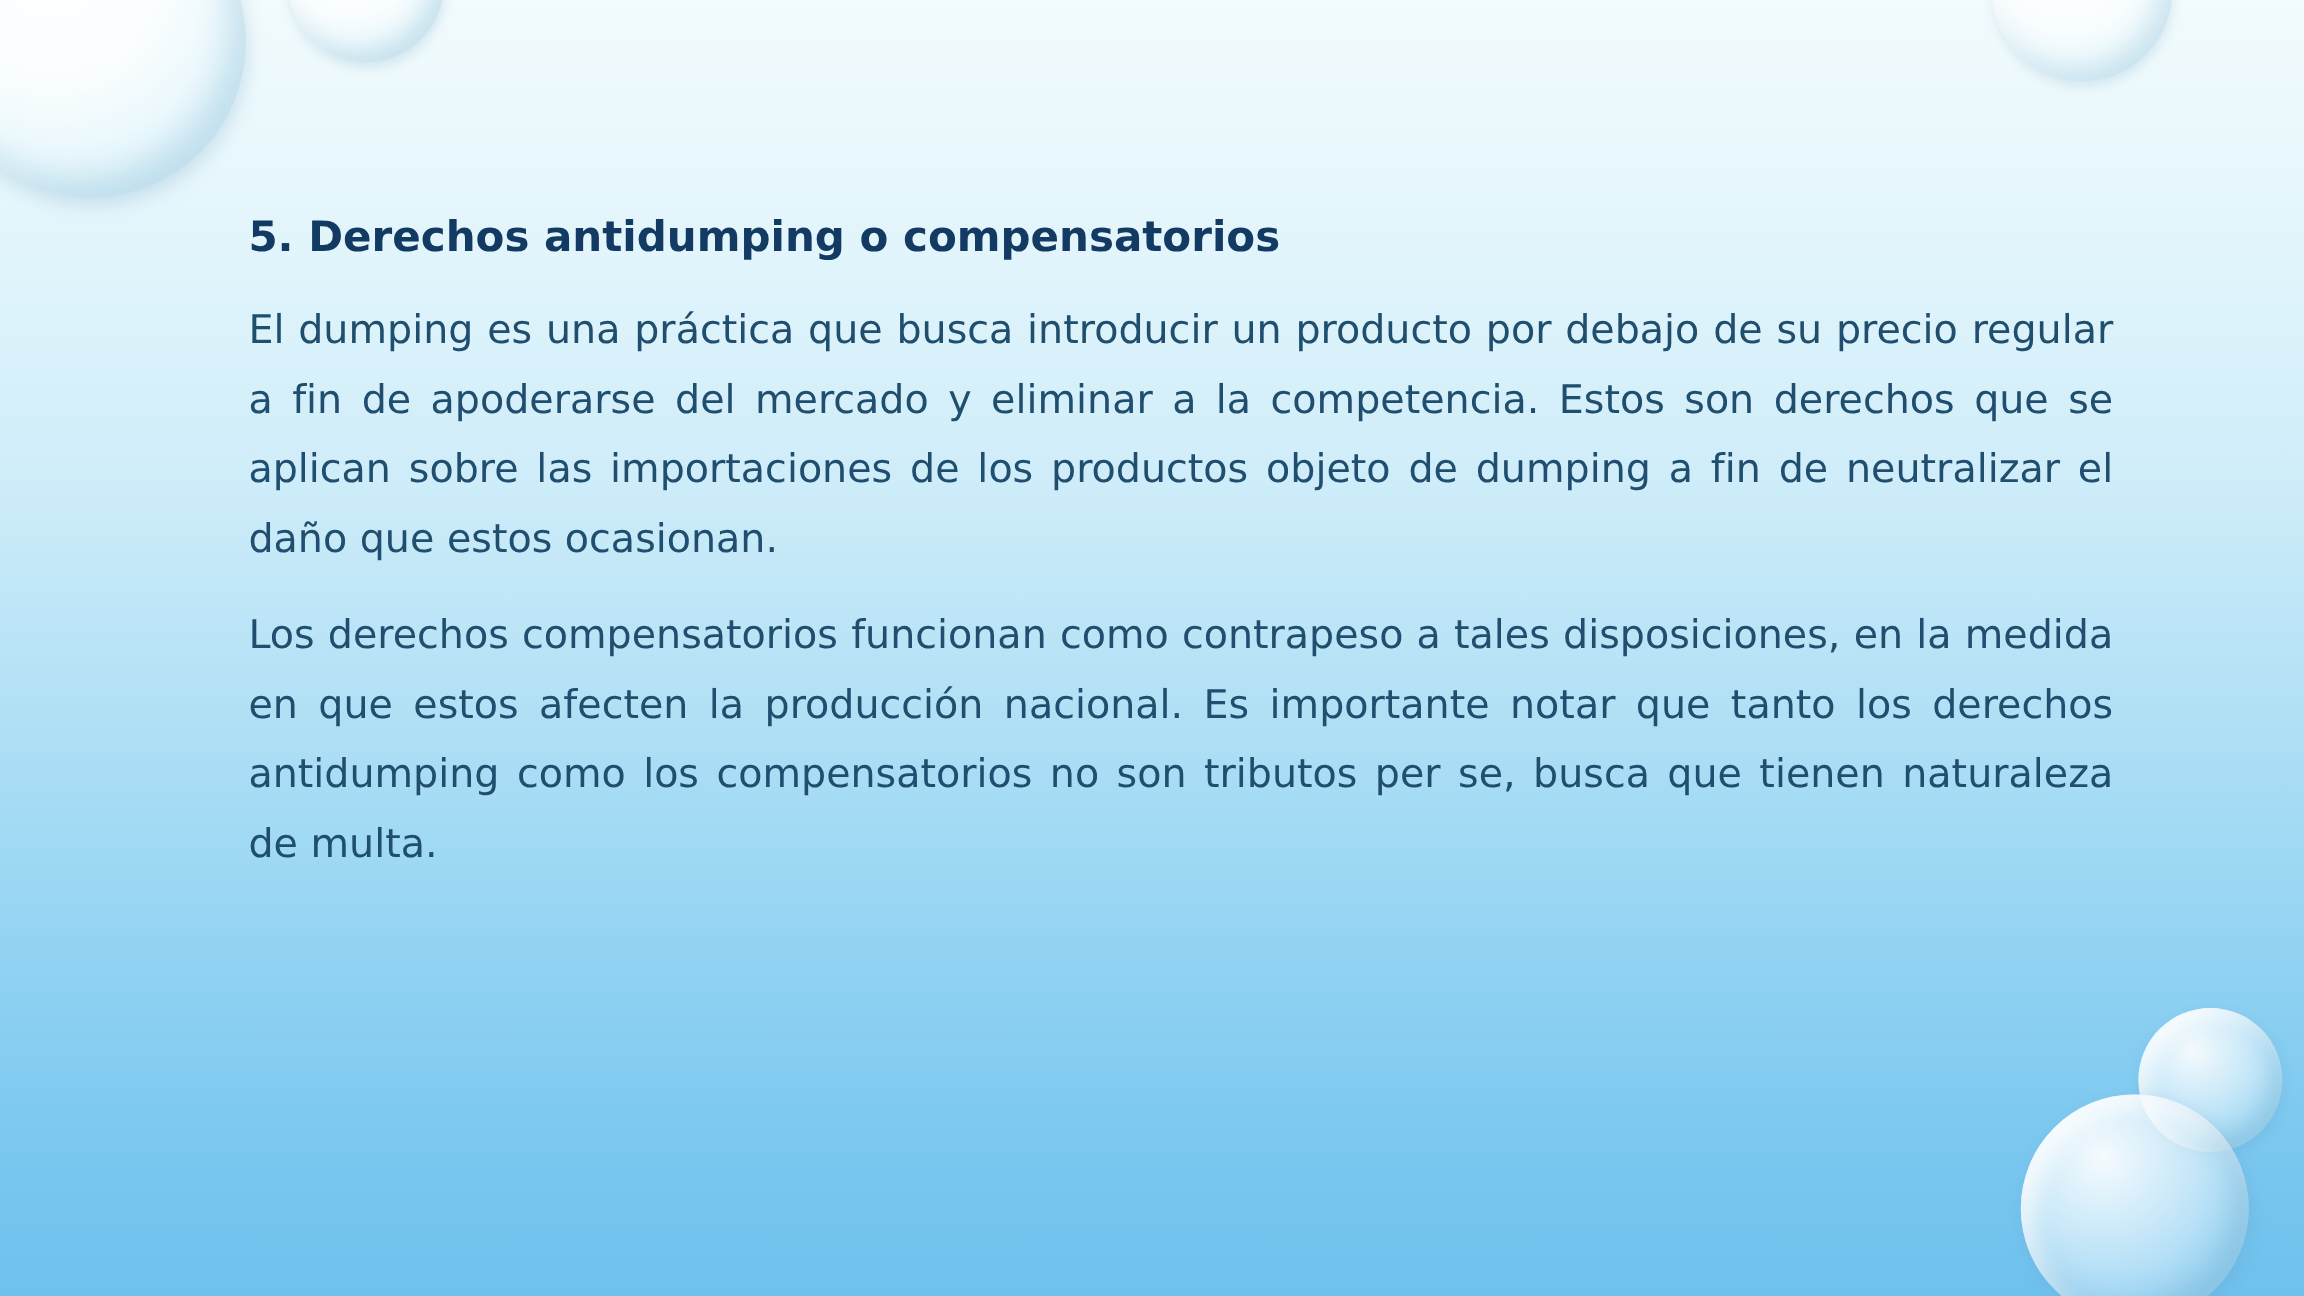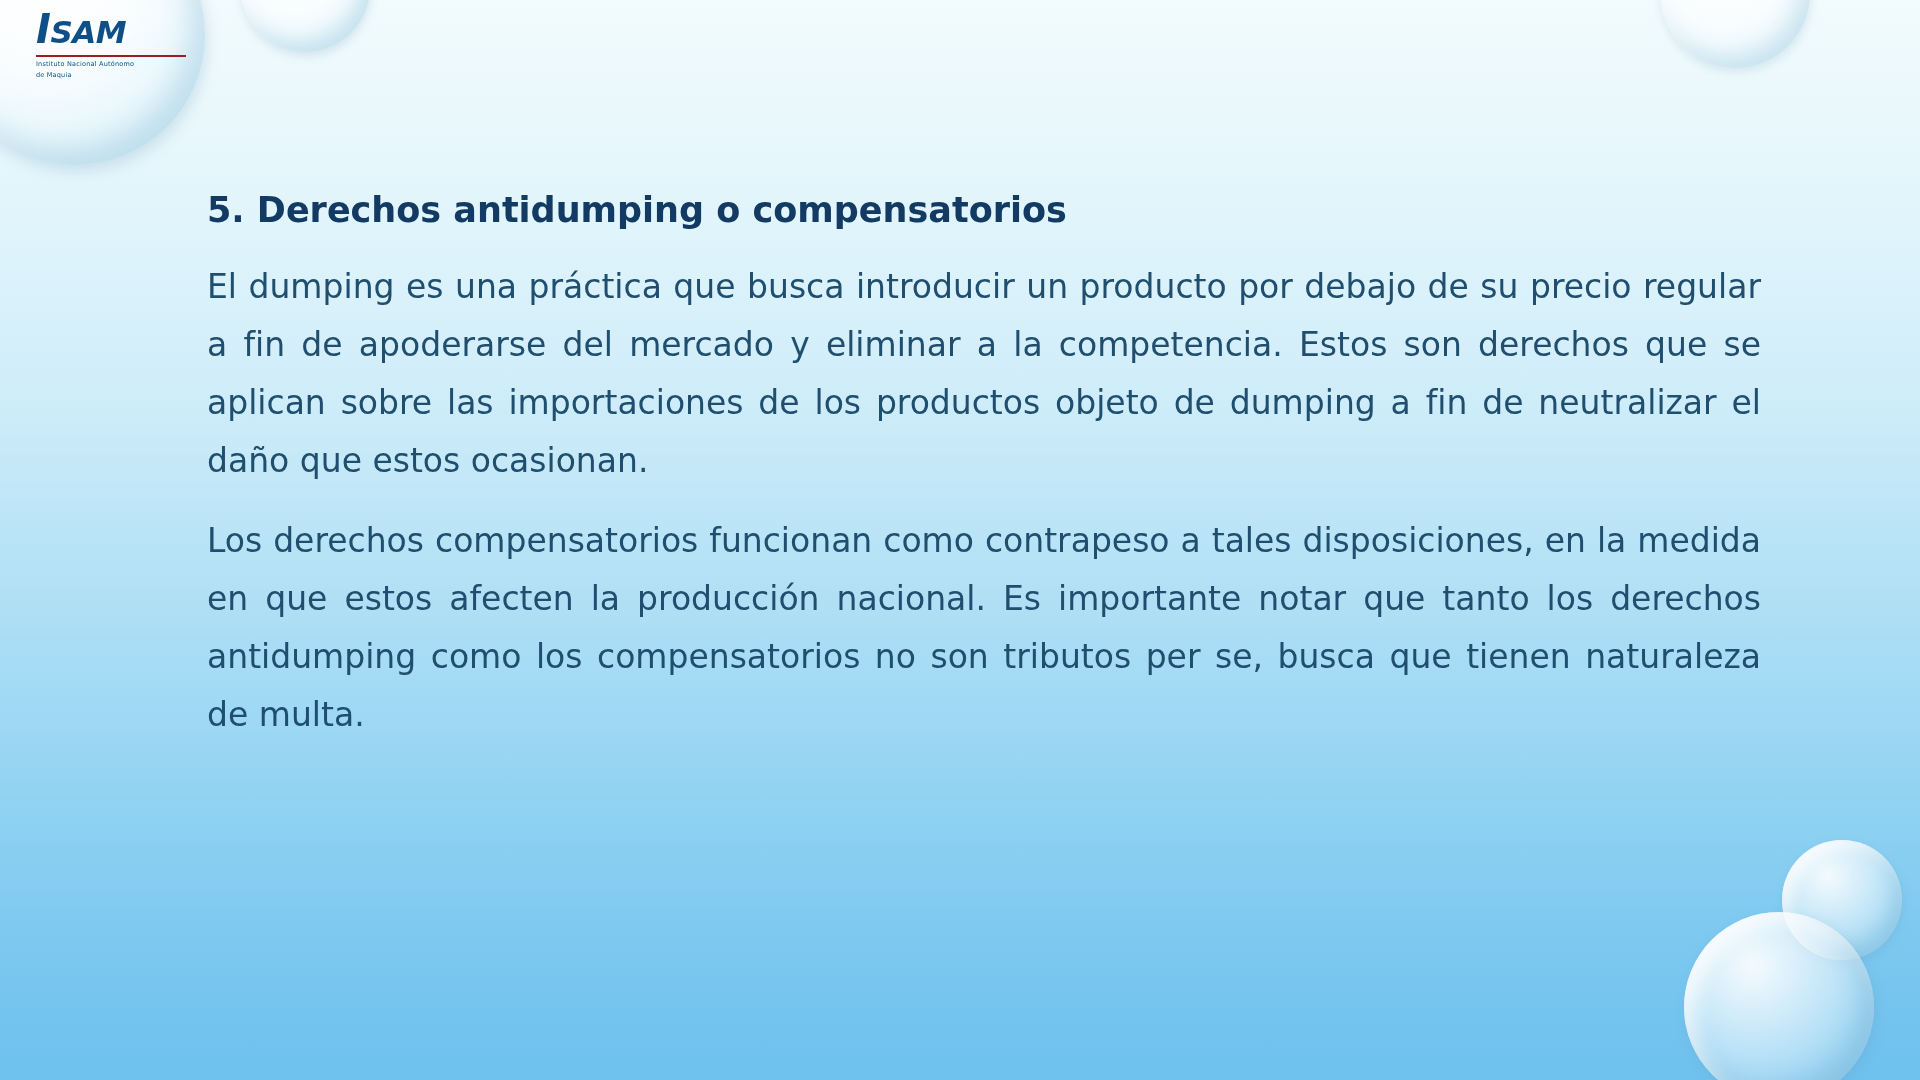--- a/index.html
+++ b/index.html
@@ -145,21 +145,21 @@
     line-height: 8px;
     color: #0d4f86;
     margin-top: 3px;
     letter-spacing: 0.2px;
   }
 
   
   .content {
     position: absolute;
     left: 207px;
-    top: 188px;
+    top: 176px;
     width: 1554px;
   }
 
   .slide-title {
     font-family: "DejaVu Sans", sans-serif;
     font-weight: 700;
     font-size: 35px;
     line-height: 44px;
     color: #123a63;
     margin: 0 0 26px 0;
@@ -182,26 +182,20 @@
 <body>
 
 <div class="slide">
 
   <div class="bubble bubble-1"></div>
   <div class="bubble bubble-2"></div>
   <div class="bubble bubble-3"></div>
   <div class="bubble bubble-4"></div>
   <div class="bubble bubble-5"></div>
 
-  <div class="logo">
-    <div class="logo-word"><span>I</span><span class="small-caps">SAM</span></div>
-    <div class="logo-rule"></div>
-    <div class="logo-sub">Instituto Nacional Autónomo</div>
-    <div class="logo-sub">de Maquia</div>
-  </div>
 
   <div class="content">
     <h1 class="slide-title">5. Derechos antidumping o compensatorios</h1>
     <p class="body-paragraph">El dumping es una práctica que busca introducir un producto por debajo de su precio regular a fin de apoderarse del mercado y eliminar a la competencia. Estos son derechos que se aplican sobre las importaciones de los productos objeto de dumping a fin de neutralizar el daño que estos ocasionan.</p>
     <p class="body-paragraph">Los derechos compensatorios funcionan como contrapeso a tales disposiciones, en la medida en que estos afecten la producción nacional. Es importante notar que tanto los derechos antidumping como los compensatorios no son tributos per se, busca que tienen naturaleza de multa.</p>
   </div>
 
 </div>
 
 </body></html>

